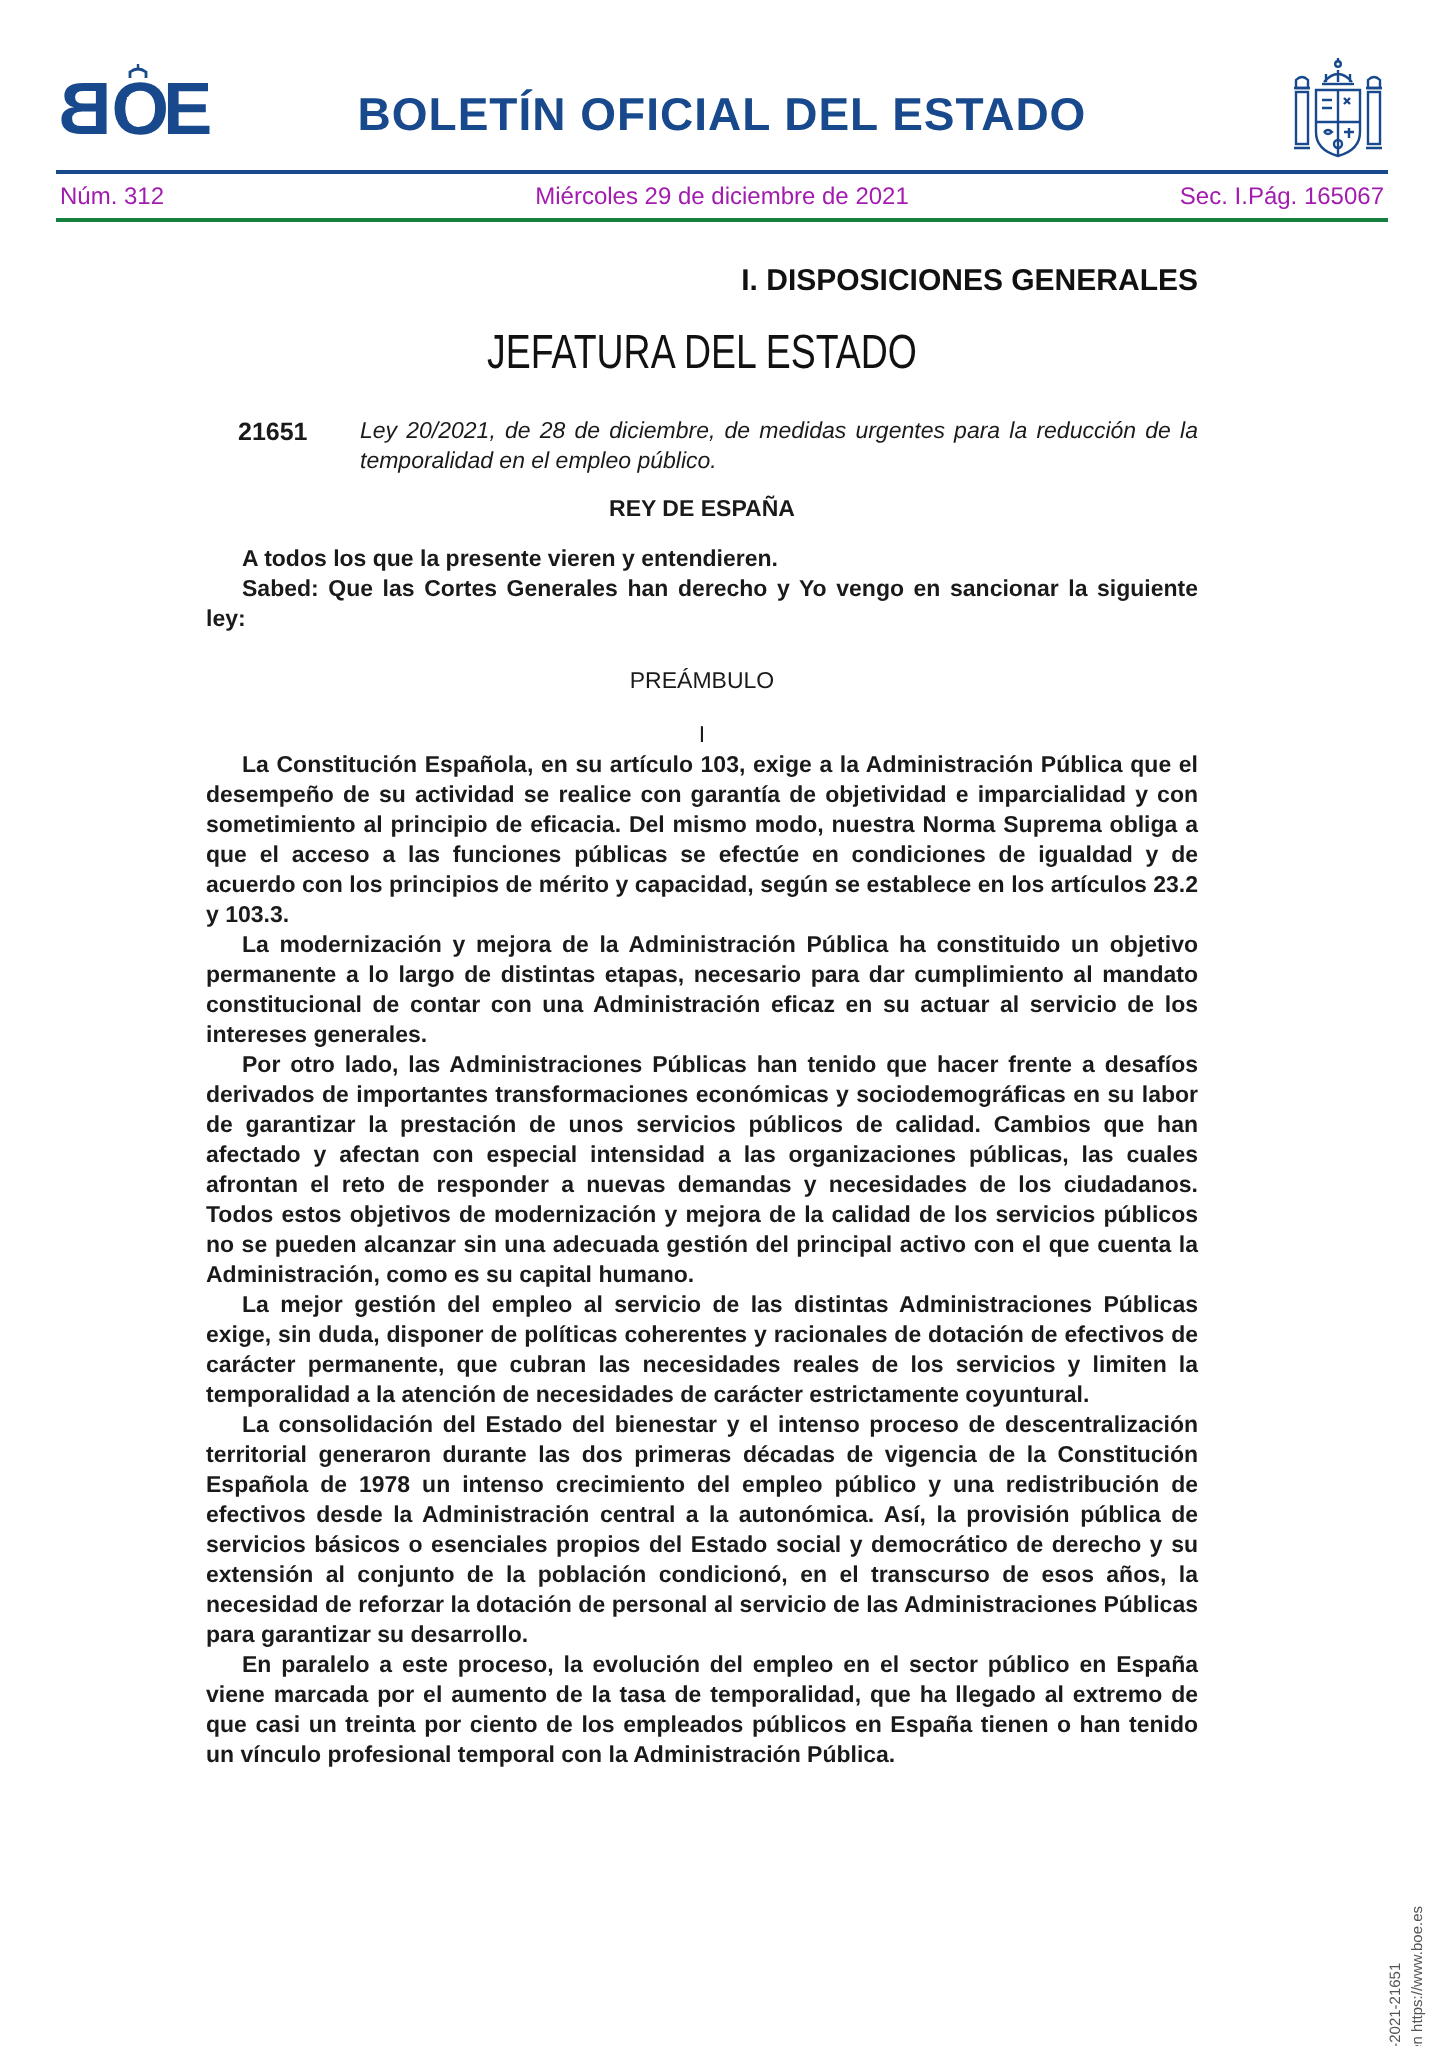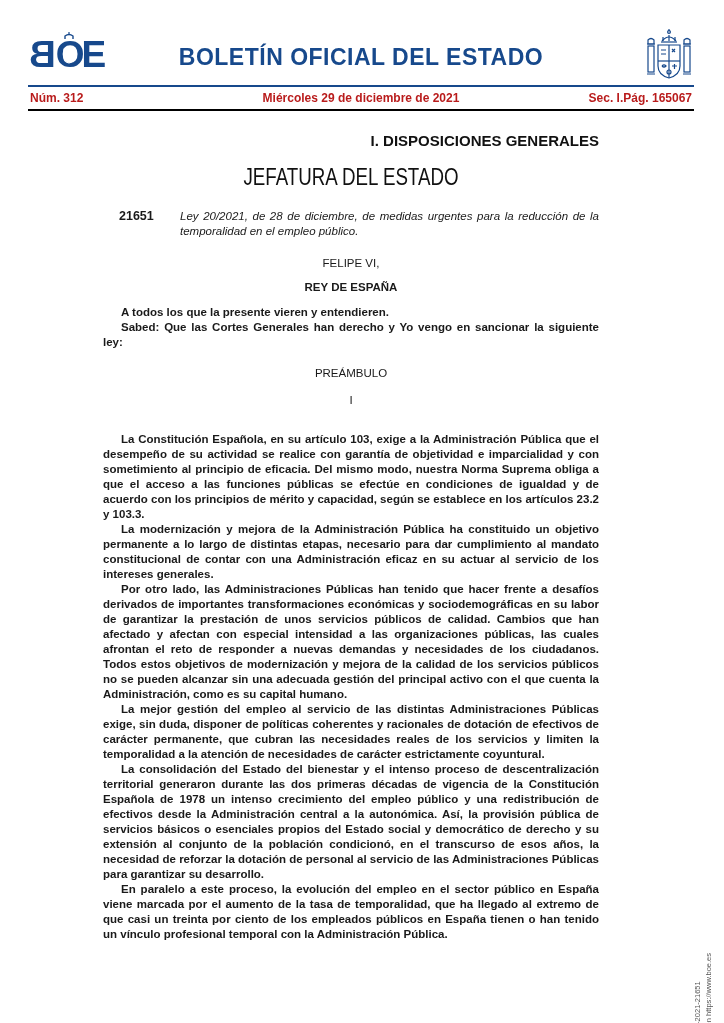--- a/index.html
+++ b/index.html
@@ -30,22 +30,22 @@
     text-align:center;
     font-weight:bold;font-size:23px;
     color:#17498c;letter-spacing:0.5px;
     white-space:nowrap;
   }
   .crest{position:absolute;right:2px;top:28px;}
   .rule{position:absolute;left:0;right:0;height:2px;background:#17498c;}
   .rule-top{bottom:0;}
   .meta-row{
     position:absolute;left:0;right:0;top:87px;height:22px;
-    border-bottom:2px solid #000000;
-    font-weight:bold;font-size:12px;color:#b91c1c;
+    border-bottom:2px solid #15803d;
+    font-weight:normal;font-size:12px;color:#a21caf;
     display:flex;align-items:center;
   }
   .meta-left{position:absolute;left:2px;}
   .meta-center{position:absolute;left:0;right:0;text-align:center;}
   .meta-right{position:absolute;right:2px;display:flex;gap:0;margin-left:20px;}
   
   .content{
     position:absolute;left:103px;top:0;width:496px;
     font-size:11.5px;line-height:15px;
   }
@@ -64,21 +64,21 @@
   .item-title{font-style:italic;text-align:justify;flex:1;}
   .center-line{text-align:center;margin:0;}
   .felipe{margin-top:17px;}
   .rey{margin-top:9px;font-weight:bold;}
   .intro{margin-top:10px;}
   .intro p, .body-text p{
     margin:0;text-align:justify;text-indent:18px;font-weight:bold;
   }
   .preambulo{margin-top:16px;}
   .pre-sec{margin-top:12px;}
-  .body-text{margin-top:24px;}
+  .body-text{margin-top:0;}
   
   .cve-block{
     position:absolute;right:10px;bottom:70px;
     transform:rotate(-90deg);transform-origin:bottom right;
     font-size:7.5px;line-height:11px;color:#555;
     white-space:nowrap;
   }
 </style>
 </head>
 <body>
@@ -147,21 +147,20 @@
 
 <div class="content">
   <h1 class="section-heading">I. DISPOSICIONES GENERALES</h1>
   <h2 class="dept-heading">JEFATURA DEL ESTADO</h2>
 
   <div class="item">
     <span class="item-number">21651</span>
     <span class="item-title">Ley 20/2021, de 28 de diciembre, de medidas urgentes para la reducción de la temporalidad en el empleo público.</span>
   </div>
 
-  <p class="center-line felipe">FELIPE VI,</p>
   <p class="center-line rey">REY DE ESPAÑA</p>
 
   <div class="intro">
       <p>A todos los que la presente vieren y entendieren.</p>
       <p>Sabed: Que las Cortes Generales han derecho y Yo vengo en sancionar la siguiente ley:</p>
     </div>
 
   <p class="center-line preambulo">PREÁMBULO</p>
   <p class="center-line pre-sec">I</p>
 

